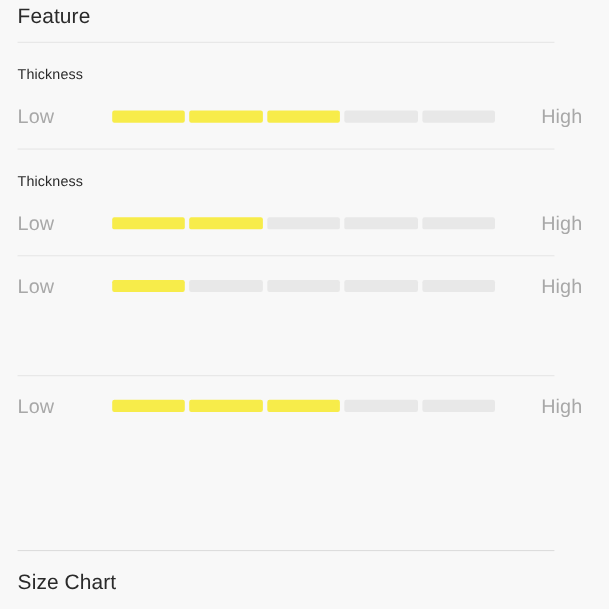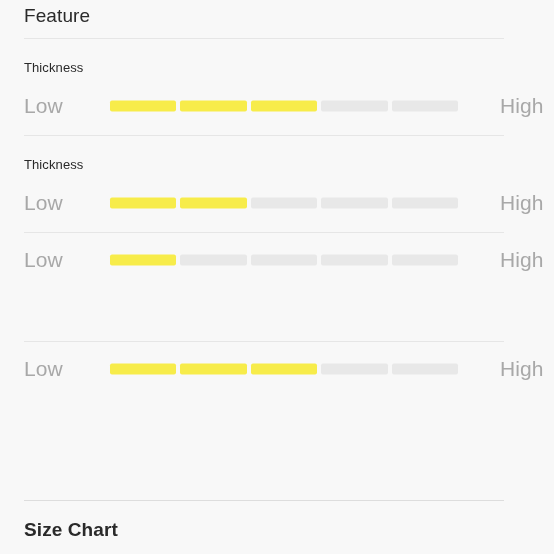--- a/index.html
+++ b/index.html
@@ -15,21 +15,20 @@
     overflow: hidden;
     position: relative;
   }
 
   .page {
     width: 522px;
     height: 554px;
     box-sizing: border-box;
     position: relative;
     background: #f8f8f8;
-    padding-left: 8px;
   }
 
   
   .section-title {
     font-size: 19px;
     color: #2a2a2a;
     font-weight: 400;
     letter-spacing: 0.1px;
     line-height: 22px;
     padding-left: 16px;
@@ -77,21 +76,21 @@
 
   .scale-line {
     position: relative;
     height: 30px;
     margin-top: 12px;
     display: flex;
     align-items: center;
   }
 
   .scale-label {
-    font-size: 21px;
+    font-size: 18px;
     color: #a8a8a8;
     font-weight: 400;
     line-height: 20px;
     letter-spacing: 0.1px;
   }
   .scale-label.low {
     position: absolute;
     left: 16px;
     top: 50%;
     transform: translateY(-50%);
@@ -128,21 +127,21 @@
     height: 50px;
   }
 
   .size-chart-wrap {
     padding-top: 18px;
     padding-left: 16px;
   }
   .size-chart-title {
     font-size: 19px;
     color: #2a2a2a;
-    font-weight: 700;
+    font-weight: 400;
     letter-spacing: 0.1px;
     line-height: 22px;
   }
 </style>
 </head>
 <body>
 
 <div class="page">
 
   <div class="feature-title-wrap">

